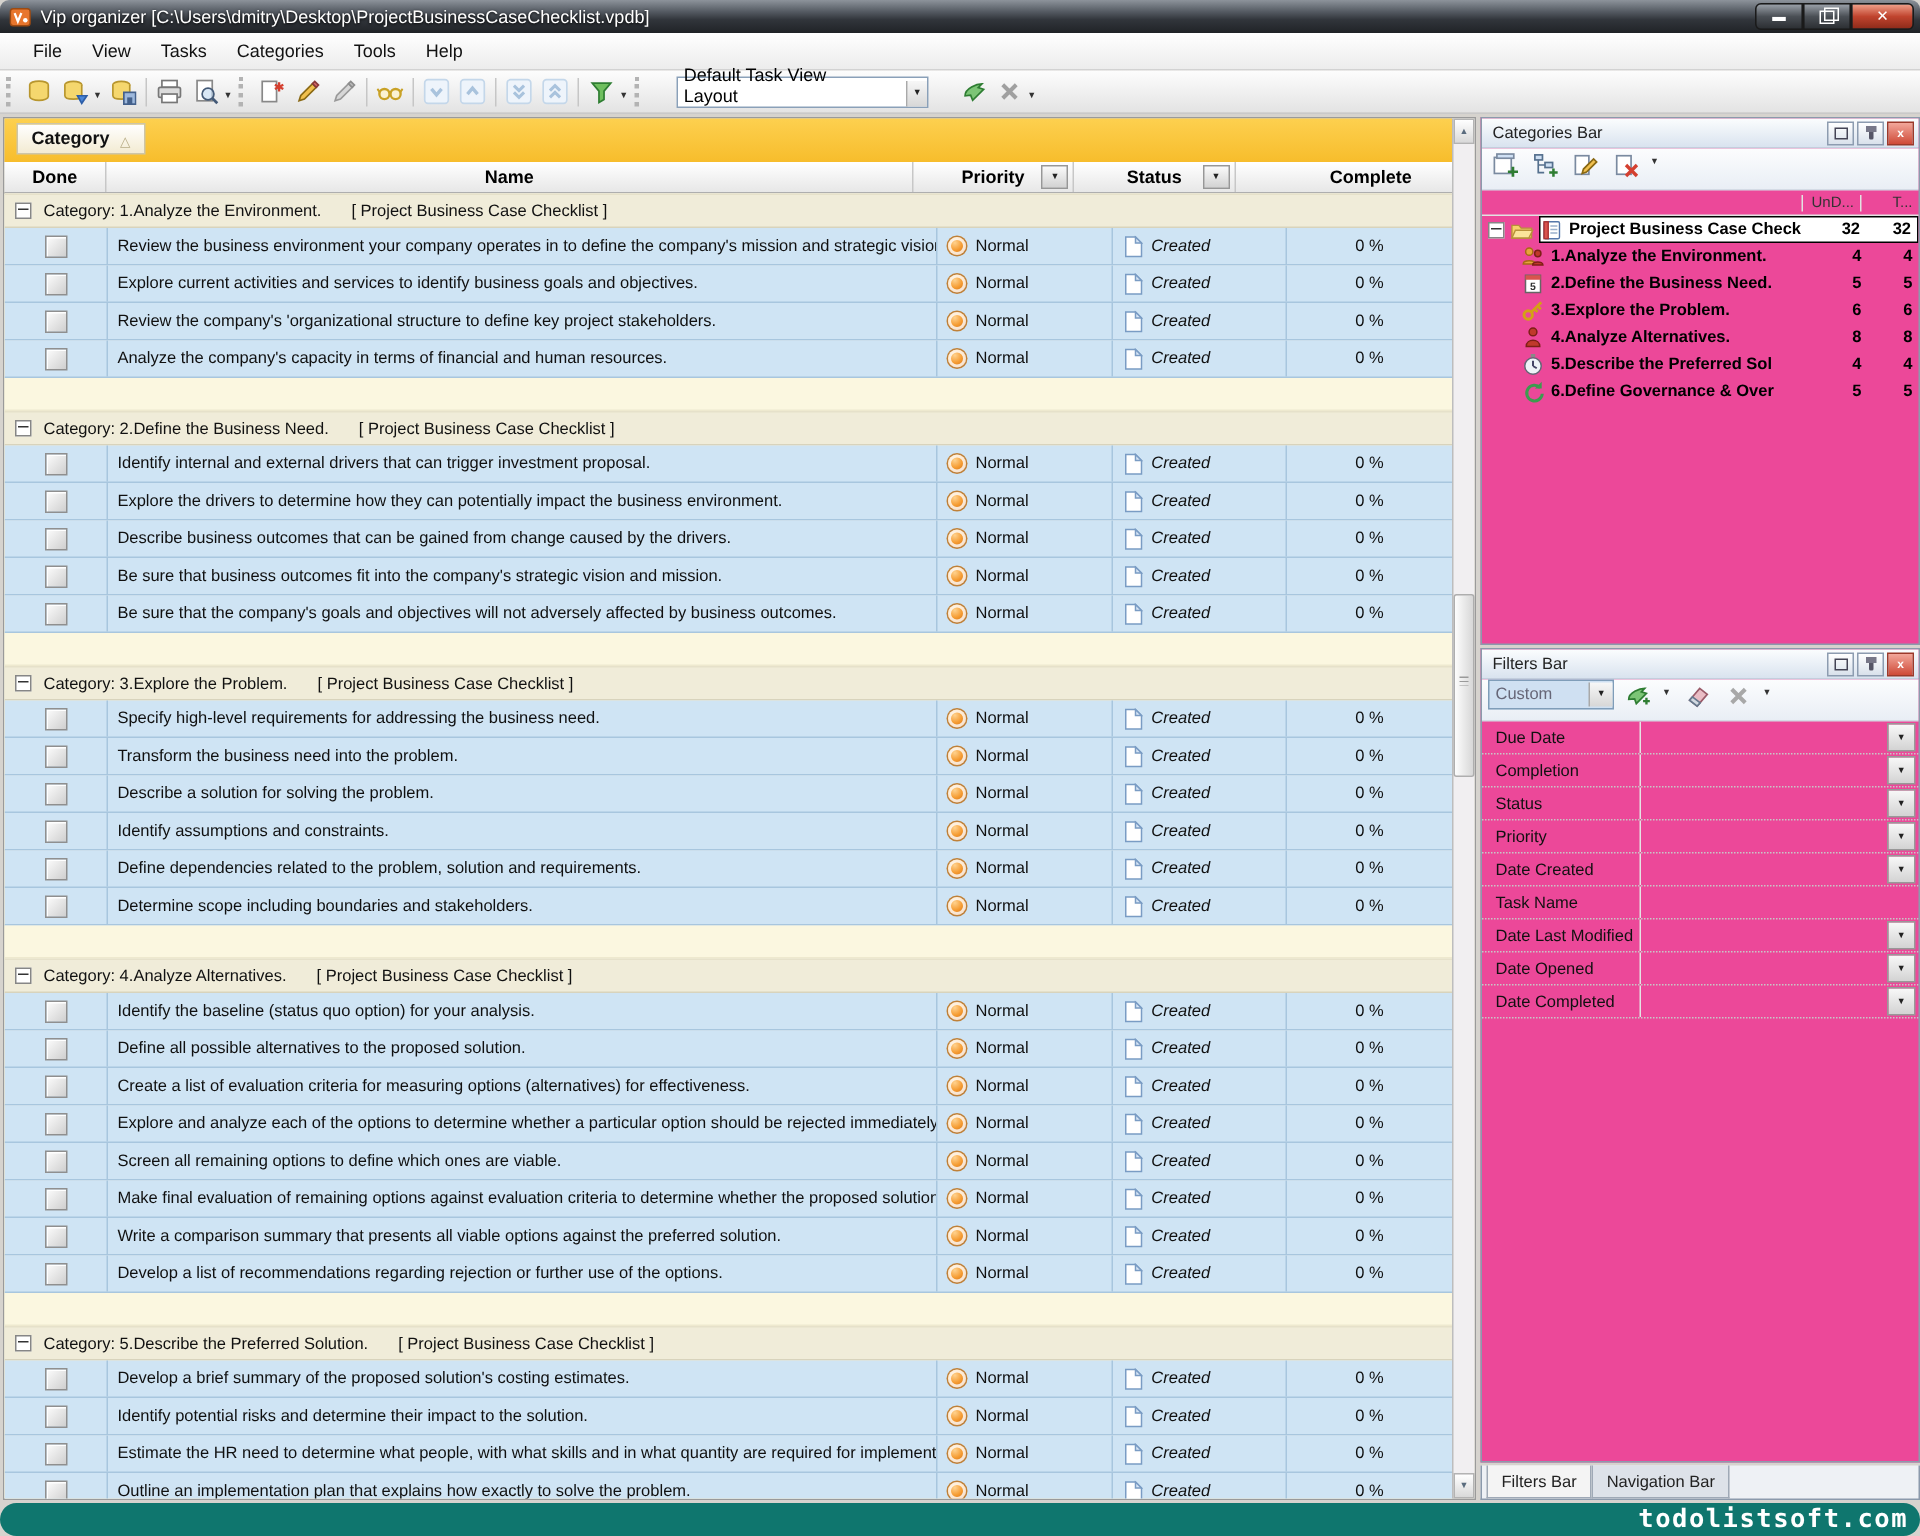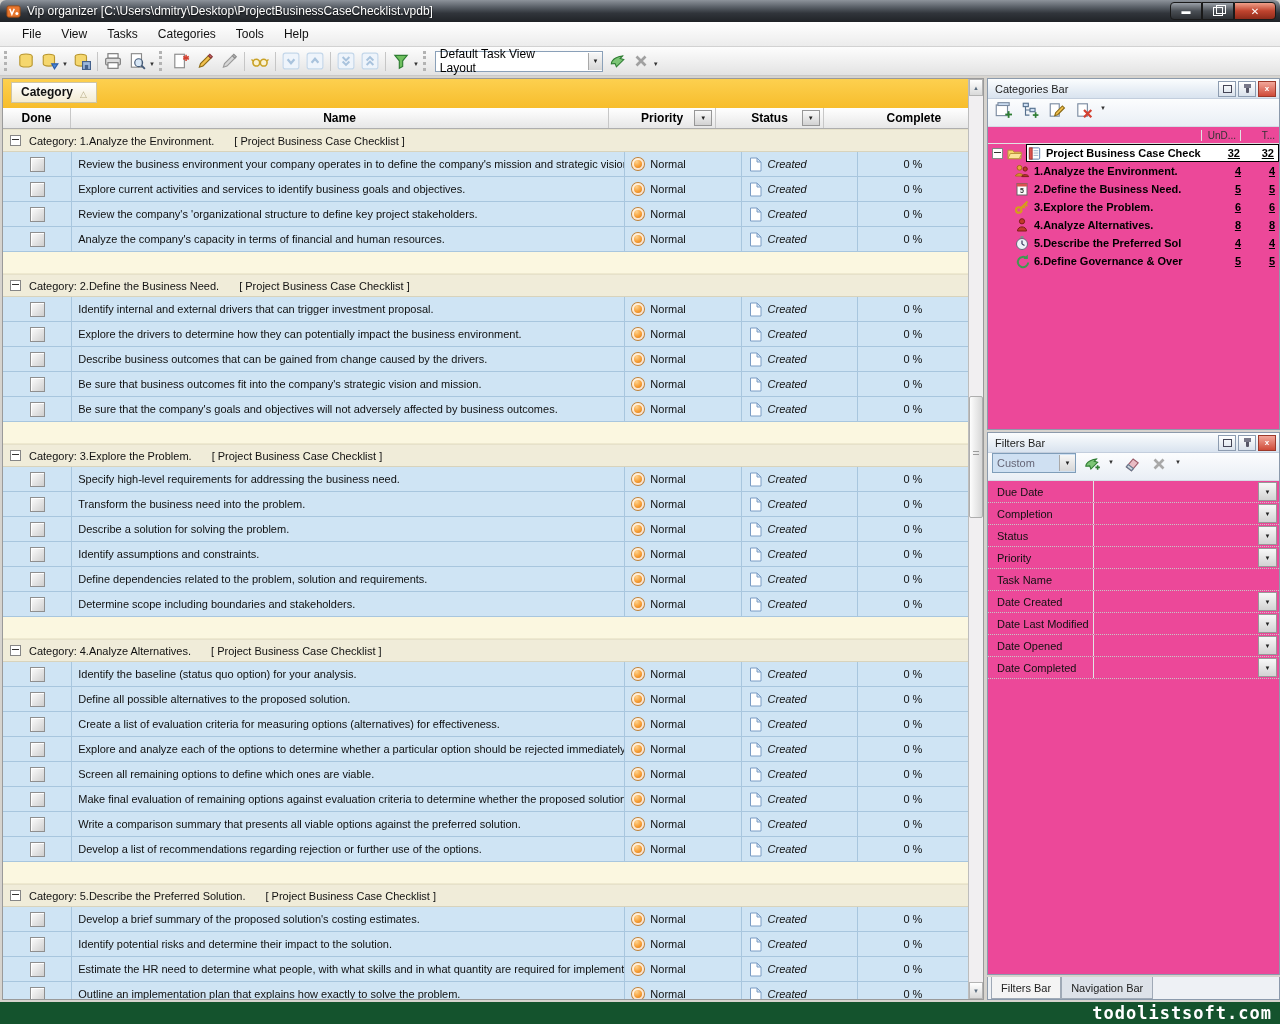--- a/index.html
+++ b/index.html
@@ -19,21 +19,21 @@
   
   .menubar{height:24px;background:linear-gradient(#ffffff,#ececec);border-bottom:1px solid #d2d2d2;display:flex;align-items:center;font-size:12px;color:#111;padding-left:12px;flex:none;}
   .menu-item{padding:4px 10px;cursor:default;}
 
   
   .toolbar{height:28px;background:linear-gradient(#fdfdfd,#e3e3e3);border-bottom:1px solid #c9c9c9;display:flex;align-items:center;padding-left:2px;flex:none;}
   .grip{width:3px;height:20px;border-left:3px dotted #b3b3b3;margin:0 4px 0 2px;}
   .tb-icon{width:24px;height:23px;display:flex;align-items:center;justify-content:center;border-radius:2px;}
   .tb-sep{width:1px;height:19px;background:#c6c6c6;margin:0 3px;}
   .caret{font-size:6px;color:#333;margin:6px 2px 0 0;}
-  .combo{width:162px;height:19px;background:#fff;border:1px solid #8aa0b8;display:flex;align-items:center;font-size:12px;padding-left:4px;margin:0 2px;gap:34px;}
+  .combo{width:162px;height:19px;background:#fff;border:1px solid #8aa0b8;display:flex;align-items:flex-end;font-size:12px;padding-left:4px;margin:0 18px;gap:34px;}
   .combo-btn{margin-left:auto;width:15px;height:17px;background:linear-gradient(#f7f7f7,#d7d7d7);border-left:1px solid #a9a9a9;display:flex;align-items:center;justify-content:center;font-size:6px;color:#222;}
 
   
   .workspace{flex:1;display:flex;padding:2px;gap:3px;background:#d6d3ce;min-height:0;}
 
   
   .grid{width:980px;flex:none;border:1px solid #9a9a9a;background:#fbf7e0;display:flex;min-height:0;}
   .grid-main{width:965px;flex:none;display:flex;flex-direction:column;min-width:0;}
   .band{height:26px;background:linear-gradient(#fdd04f,#f7bd2c);flex:none;display:flex;align-items:flex-start;padding:3px 0 0 8px;}
   .group-tab{background:linear-gradient(#ffffff,#f3ebd2);border:1px solid #cdc5a7;font-weight:bold;font-size:12px;color:#111;padding:2px 9px 3px 9px;display:flex;align-items:flex-end;gap:7px;}
@@ -86,40 +86,40 @@
   .pt-icon{width:22px;height:22px;display:flex;align-items:center;justify-content:center;}
 
   
   .tree-header{height:16px;flex:none;display:flex;font-size:10px;color:#333;border-bottom:1px solid #e2e2e2;align-items:center;}
   .th-space{flex:1;}
   .th-col{width:34px;flex:none;text-align:right;padding-right:4px;border-left:1px solid #e2e2e2;overflow:hidden;white-space:nowrap;}
   .tree{flex:1;overflow:hidden;}
   .tree-row{height:18px;display:flex;align-items:center;font-size:11px;font-weight:bold;color:#000;padding-left:4px;}
   .tree-row .icon{margin-right:4px;flex:none;}
   .tree-label{flex:1;min-width:0;overflow:hidden;white-space:nowrap;}
-  .tree-count{width:30px;flex:none;text-align:right;padding-right:4px;text-decoration:underline;}
+  .tree-count{width:30px;flex:none;text-align:right;padding-right:4px;}
   .focusbox{flex:1;min-width:0;display:flex;align-items:center;border:1px solid #000;background:#fff;height:16px;}
   .tree-child{padding-left:26px;}
 
   
   .filter-rows{flex:1;overflow:hidden;}
   .filter-row{height:21px;display:flex;align-items:center;font-size:11px;color:#111;border-bottom:1px dotted #c7c7c7;}
   .filter-label{width:96px;flex:none;padding-left:9px;overflow:hidden;white-space:nowrap;border-right:1px solid #e4e4e4;height:100%;display:flex;align-items:center;}
   .filter-value{flex:1;}
   .filter-drop{width:17px;height:17px;flex:none;background:linear-gradient(#f8f8f8,#d3d3d3);border:1px solid #989898;display:flex;align-items:center;justify-content:center;font-size:6px;color:#222;margin-right:2px;}
   .combo-small{width:78px;height:18px;background:#cfe0f2;border:1px solid #7f9db9;display:flex;align-items:center;font-size:11px;color:#667;padding-left:4px;}
   .combo-small .combo-btn{height:16px;}
 
   
   .bottom-tabs{height:22px;flex:none;border:1px solid #8b9aac;border-top:none;background:#eef1f5;display:flex;align-items:stretch;padding:0 0 0 3px;font-size:11px;}
   .tab{display:flex;align-items:center;padding:0 9px;border:1px solid #9fa9b6;border-top:none;background:#dde2e9;color:#222;}
   .tab.active{background:#f4f4f4;position:relative;}
 
   
-  .footer{height:22px;flex:none;background:#14532d;display:flex;align-items:center;justify-content:flex-end;color:#fff;font-family:"DejaVu Sans Mono",monospace;font-size:17px;font-weight:bold;padding-right:8px;letter-spacing:1px;}
+  .footer{height:22px;flex:none;background:#0f766e;display:flex;align-items:center;justify-content:flex-end;color:#fff;font-family:"DejaVu Sans Mono",monospace;font-size:17px;font-weight:bold;padding-right:8px;letter-spacing:1px;border-radius:11px;}
 
   .icon{display:inline-flex;line-height:0;}
 </style>
 </head>
 <body>
 
 <div class="window">
 
   <div class="titlebar">
     <span class="icon">
@@ -1238,27 +1238,27 @@
               <span class="filter-label">Status</span>
               <span class="filter-value"></span>
               <span class="filter-drop">▼</span>
             </div>
             <div class="filter-row">
               <span class="filter-label">Priority</span>
               <span class="filter-value"></span>
               <span class="filter-drop">▼</span>
             </div>
             <div class="filter-row">
-              <span class="filter-label">Task Name</span>
-              <span class="filter-value"></span>
-            </div>
-            <div class="filter-row">
               <span class="filter-label">Date Created</span>
               <span class="filter-value"></span>
               <span class="filter-drop">▼</span>
+            </div>
+            <div class="filter-row">
+              <span class="filter-label">Task Name</span>
+              <span class="filter-value"></span>
             </div>
             <div class="filter-row">
               <span class="filter-label">Date Last Modified</span>
               <span class="filter-value"></span>
               <span class="filter-drop">▼</span>
             </div>
             <div class="filter-row">
               <span class="filter-label">Date Opened</span>
               <span class="filter-value"></span>
               <span class="filter-drop">▼</span>

